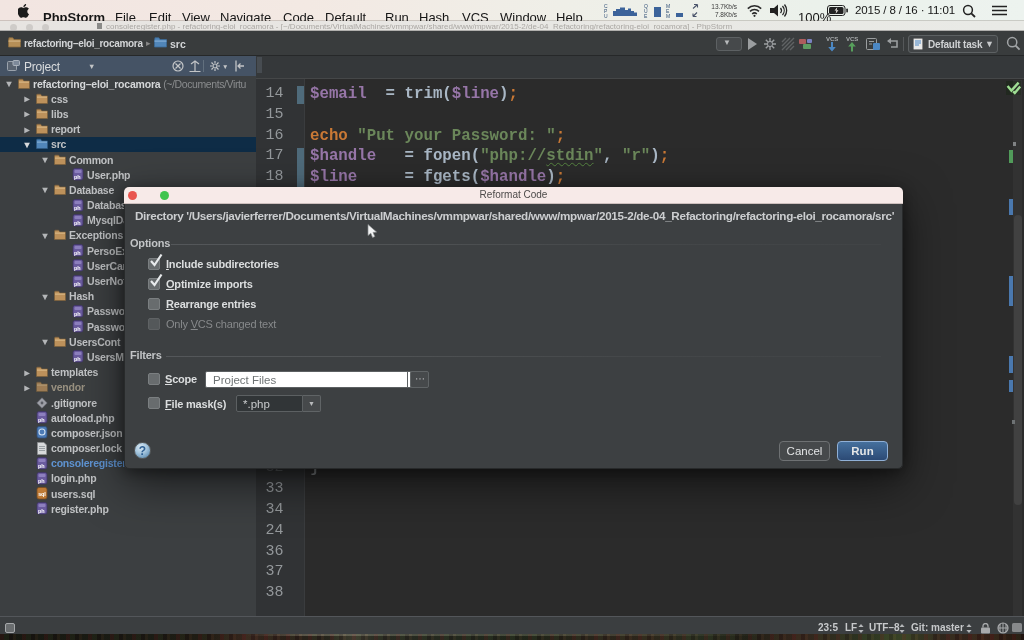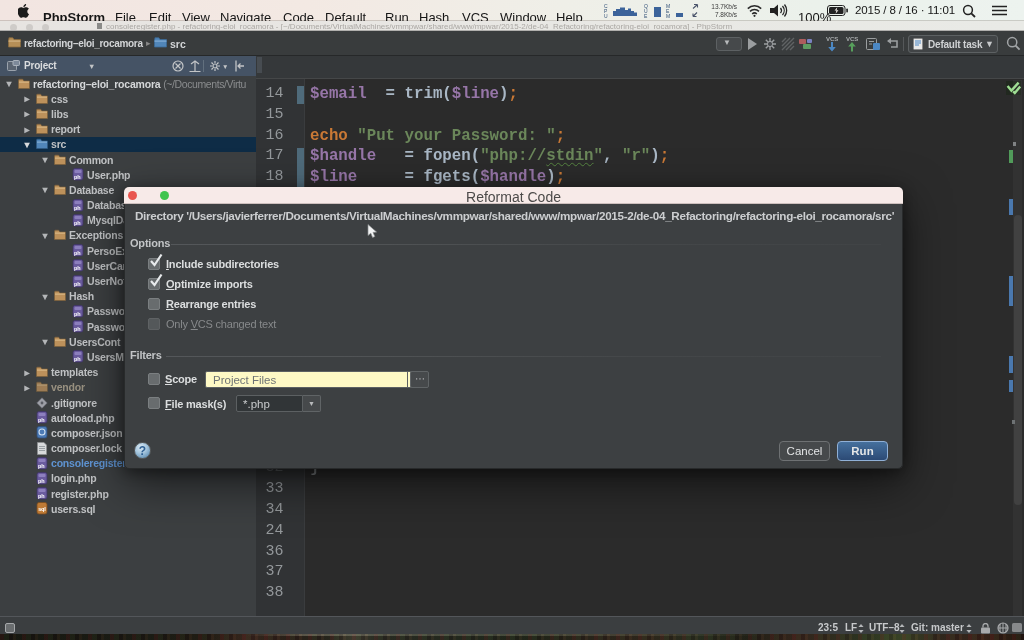--- a/index.html
+++ b/index.html
@@ -59,21 +59,21 @@
       rgba(20,15,10,.2) 9px 13px, rgba(140,110,50,.1) 13px 16px, rgba(30,50,25,.16) 16px 22px); }
   #wall:before { content:""; position:absolute; left:0; top:0; width:100%; height:2px;
     background:linear-gradient(90deg,rgba(200,195,180,0) 24%,rgba(195,190,170,.4) 30%,rgba(175,175,155,.35) 40%,
       rgba(165,170,145,.3) 55%,rgba(155,155,135,.2) 65%,rgba(0,0,0,0) 75%); }
 
   
   #dialog { left:124px; top:187px; width:779px; height:281.5px; border-radius:5px;
      background:#3d4042; box-shadow:0 15px 45px rgba(0,0,0,.55), 0 3px 14px rgba(0,0,0,.4); outline:1px solid rgba(15,15,15,.45); outline-offset:-1px; }
   #dlgtitle { position:absolute; left:0; top:0; width:779px; height:17px; background:#f7eae8;
      border-radius:5px 5px 0 0; border-bottom:1px solid #cdbfbd; }
-  #dlgtitle .cap { position:absolute; width:100%; text-align:center; top:2px; font-size:14px; color:#4c4a49; }
+  #dlgtitle .cap { position:absolute; width:100%; text-align:center; top:2px; font-size:10px; color:#4c4a49; }
   .dot { position:absolute; top:3.5px; width:9px; height:9px; border-radius:50%; }
   .chk { position:absolute; width:12px; height:12px; border-radius:2px; background:#686c6e; border:1px solid #7b7f81; }
   .lbl { position:absolute; font-size:11px; font-weight:700; color:#dcdedf; letter-spacing:-0.2px; }
   .u { text-decoration:underline; }
   .seclbl { position:absolute; font-size:11px; color:#c2c4c6; font-weight:700; letter-spacing:-0.2px; }
   .secline { position:absolute; height:1px; background:linear-gradient(90deg,#54575a 0%,#505355 30%,rgba(82,85,87,.35) 65%,rgba(82,85,87,.18) 100%); }
   .btn { position:absolute; height:20px; border-radius:4px; font-size:11.5px; color:#e3e5e6;
      display:flex; align-items:center; justify-content:center; }
 </style>
 </head>
@@ -211,21 +211,21 @@
     <path stroke="#a2a5a7" stroke-width="1.8" d="M9.6 9.6 L13.6 13.6"></path>
   </svg>
 </div>
 
 <div id="projpanel" class="abs">
   <div id="projhead">
     <svg class="abs" style="left:7px;top:4px" width="13" height="12" viewBox="0 0 13 12">
       <rect x="0.5" y="1.5" width="9" height="9" rx="1" fill="#5a6472" stroke="#9aa2ac"></rect>
       <rect x="6" y="0.5" width="6.5" height="5" rx="1" fill="#7d899a" stroke="#aab2bc"></rect>
     </svg>
-    <span class="abs" style="left:24px;top:4px;font-size:10px;font-weight:700;color:#dadcde;letter-spacing:-0.2px">Project</span>
+    <span class="abs" style="left:24px;top:4px;font-size:12px;font-weight:400;color:#dadcde;letter-spacing:-0.2px">Project</span>
     <span class="abs" style="left:88px;top:6px;font-size:7.5px;color:#c2c4c6">▼</span>
     <svg class="abs" style="left:172px;top:4px" width="12" height="12" viewBox="0 0 12 12">
       <circle cx="6" cy="6" r="5" fill="none" stroke="#c3c5c7" stroke-width="1.2"></circle>
       <path stroke="#c3c5c7" stroke-width="1.2" d="M3.5 3.5 L8.5 8.5 M8.5 3.5 L3.5 8.5"></path>
     </svg>
     <svg class="abs" style="left:189px;top:4px" width="12" height="12" viewBox="0 0 12 12">
       <path stroke="#c3c5c7" stroke-width="1.2" d="M6 1 L6 11 M2 4 L6 1 L10 4 M0.5 11.5 L11.5 11.5" fill="none"></path>
     </svg>
     <span class="abs" style="left:203px;top:4px;width:1px;height:12px;background:#61707f"></span>
     <svg class="abs" style="left:209px;top:4px" width="13" height="12" viewBox="0 0 13 12">
@@ -315,27 +315,27 @@
     <div class="row" style="padding-left:18px"><span class="arr"></span><svg class="ic" width="12" height="13" viewBox="0 0 12 13">
           <path fill="#d8dadc" stroke="#8e9092" stroke-width="0.8" d="M1.5 0.5 L8 0.5 L10.5 3 L10.5 12.5 L1.5 12.5 Z"></path>
           <path stroke="#9aa0a4" d="M3 4.5 L9 4.5 M3 6.5 L9 6.5 M3 8.5 L9 8.5"></path>
         </svg>composer.lock</div>
     <div class="row blue" style="padding-left:18px"><span class="arr"></span><svg class="ic" width="12" height="13">
           <use href="#php"></use>
         </svg>consoleregister.</div>
     <div class="row" style="padding-left:18px"><span class="arr"></span><svg class="ic" width="12" height="13">
           <use href="#php"></use>
         </svg>login.php</div>
-    <div class="row" style="padding-left:18px"><span class="arr"></span><svg class="ic" width="12" height="13">
-          <use href="#php"></use>
-        </svg>register.php</div>
     <div class="row" style="padding-left:18px"><span class="arr"></span><svg class="ic" width="12" height="13" viewBox="0 0 12 13">
           <rect x="1" y="0.5" width="10" height="11.5" rx="2" fill="#c07a32" stroke="#7e4c1c" stroke-width="0.8"></rect>
           <text x="2.2" y="9" font-size="5.5" font-weight="bold" fill="#fff" font-family="Liberation Sans">sql</text>
         </svg>users.sql</div>
+    <div class="row" style="padding-left:18px"><span class="arr"></span><svg class="ic" width="12" height="13">
+          <use href="#php"></use>
+        </svg>register.php</div>
   </div>
 </div>
 
 <svg width="0" height="0" style="position:absolute">
   <defs>
     <g id="folder">
         <path fill="#bf9159" stroke="#7d6038" stroke-width="0.7" d="M0.5 2.8 L0.5 10.5 L11.5 10.5 L11.5 3 L5.8 3 L4.7 1.2 L0.9 1.2 Z"></path>
         <path stroke="#e3c491" stroke-width="0.9" d="M1 4.1 L11 4.1"></path>
       </g>
     <g id="folderb">
@@ -438,21 +438,21 @@
     </svg>
   <div class="lbl" style="left:42px;top:91px"><span class="u">O</span>ptimize imports</div>
   <span class="chk" style="left:24px;top:110.5px"></span>
   <div class="lbl" style="left:42px;top:111px"><span class="u">R</span>earrange entries</div>
   <span class="chk" style="left:24px;top:130.5px;opacity:.55"></span>
   <div class="lbl" style="left:42px;top:131px;color:#87898b;font-weight:400">Only <span class="u">V</span>CS changed text</div>
   <div class="seclbl" style="left:6px;top:162px">Filters</div>
   <div class="secline" style="left:42px;top:168.5px;width:715px"></div>
   <span class="chk" style="left:24px;top:185.5px"></span>
   <div class="lbl" style="left:41px;top:186px"><span class="u">S</span>cope</div>
-  <div class="abs" style="left:81px;top:183.5px;width:221px;height:17px;background:#fef9c3;border:1px solid #5c6062;border-radius:2px">
+  <div class="abs" style="left:81px;top:183.5px;width:221px;height:17px;background:#ffffff;border:1px solid #5c6062;border-radius:2px">
     <span class="abs" style="left:7px;top:2px;font-size:11.5px;color:#6f7475">Project Files</span>
     <span class="abs" style="right:0;top:0;width:18px;height:15px;border-left:1px solid #5c6062"></span>
     <span class="abs" style="right:5px;top:4px;font-size:7px;color:#87898b">▼</span>
   </div>
   <div class="abs" style="left:286px;top:183.5px;width:19px;height:17px;background:#46494b;border:1px solid #606466;border-radius:2px">
     <span class="abs" style="left:4px;top:1px;font-size:10px;color:#b8babc">⋯</span>
   </div>
   <span class="chk" style="left:24px;top:210px"></span>
   <div class="lbl" style="left:41px;top:210.5px"><span class="u">F</span>ile mask(s)</div>
   <div class="abs" style="left:112px;top:208px;width:67px;height:17px;background:#313537;border:1px solid #5c6062;border-radius:2px 0 0 2px">

